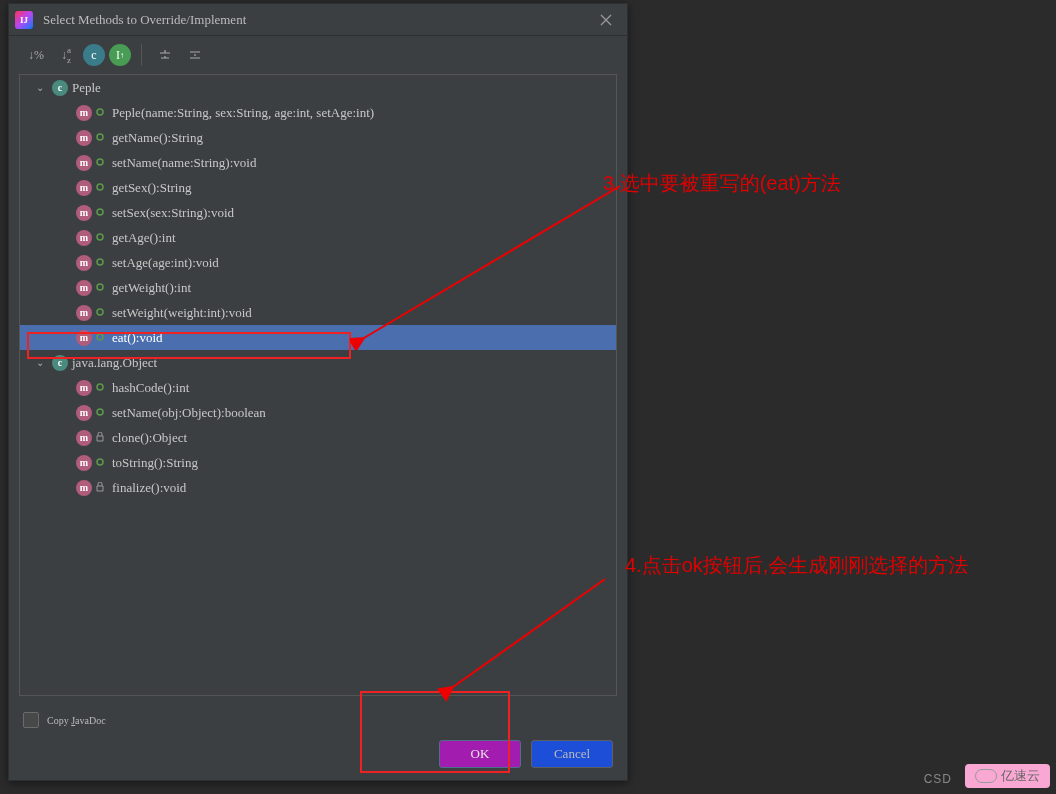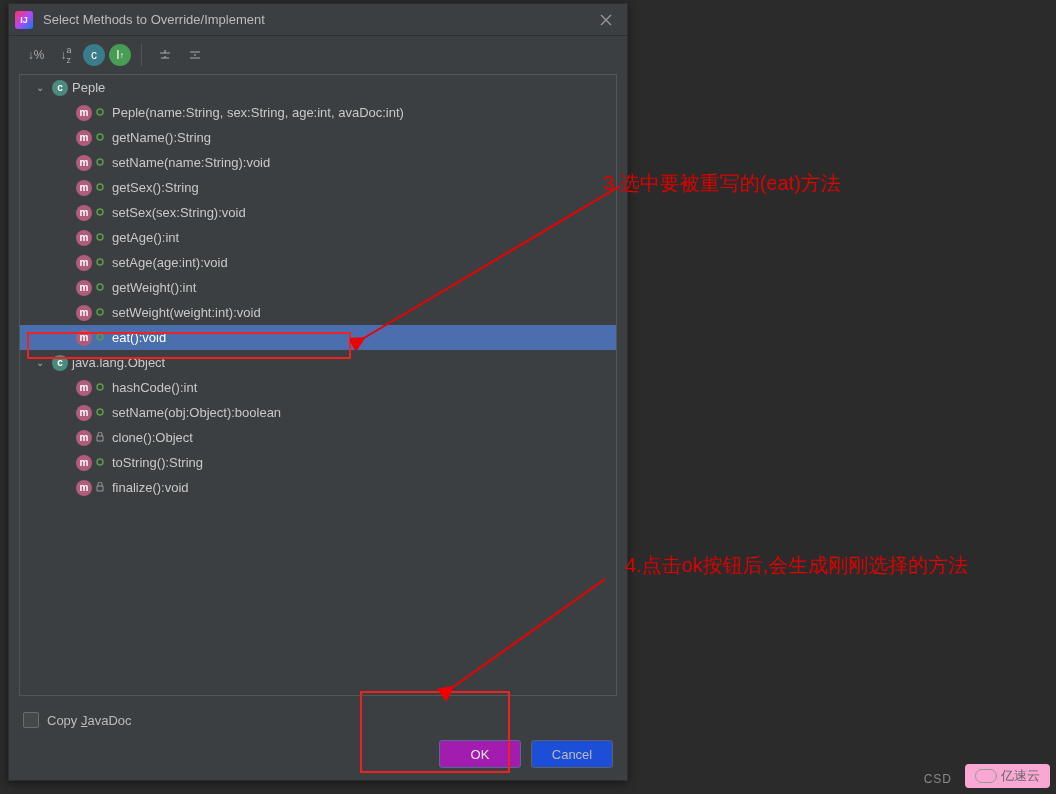--- a/index.html
+++ b/index.html
@@ -17,20 +17,21 @@
       position: absolute;
       left: 8px;
       top: 3px;
       width: 620px;
       height: 778px;
       background: #3c3f41;
       border: 1px solid #2d2f30;
       box-shadow: 0 2px 8px rgba(0,0,0,0.5);
       display: flex;
       flex-direction: column;
+      font-family: Liberation Serif, serif;
     }
     .titlebar {
       height: 32px;
       display: flex;
       align-items: center;
       padding: 0 6px;
       border-bottom: 1px solid #2d2f30;
     }
     .app-icon {
       width: 18px;
@@ -123,21 +124,21 @@
     }
     .checkbox {
       width: 16px; height: 16px;
       border: 1px solid #6b6b6b;
       border-radius: 2px;
       background: #45494a;
       display: flex; align-items: center; justify-content: center;
       font-size: 11px; color: #bbb;
     }
     .checkbox.checked::after { content: "✓"; }
-    .checkbox-label { color: #bbb; font-size: 13px; }
+    .checkbox-label { color: #bbb; font-size: 10px; }
     .buttons {
       display: flex;
       justify-content: flex-end;
       gap: 10px;
       margin-top: 6px;
     }
     .btn {
       min-width: 82px;
       height: 28px;
       border-radius: 3px;
@@ -222,21 +223,21 @@
       <div class="tree-row" style="padding-left: 16px;">
         <span class="arrow">⌄</span>
         <span class="class-icon teal">c</span>
         <span class="tree-label">Peple</span>
       </div>
       <div class="tree-row method">
         <span class="method-icon">m</span>
         <span class="vis-icon public"><svg width="8" height="8">
             <circle cx="4" cy="4" r="3" fill="none" stroke="#5a9a4a" stroke-width="1.5"></circle>
           </svg></span>
-        <span class="tree-label">Peple(name:String, sex:String, age:int, avaDoc:int)</span>
+        <span class="tree-label">Peple(name:String, sex:String, age:int, setAge:int)</span>
       </div>
       <div class="tree-row method">
         <span class="method-icon">m</span>
         <span class="vis-icon public"><svg width="8" height="8">
             <circle cx="4" cy="4" r="3" fill="none" stroke="#5a9a4a" stroke-width="1.5"></circle>
           </svg></span>
         <span class="tree-label">getName():String</span>
       </div>
       <div class="tree-row method">
         <span class="method-icon">m</span>

